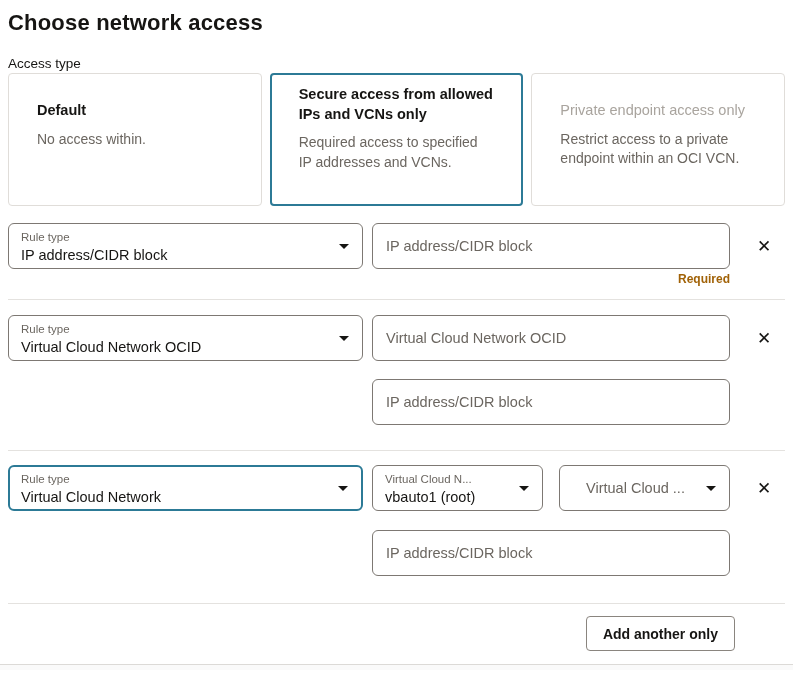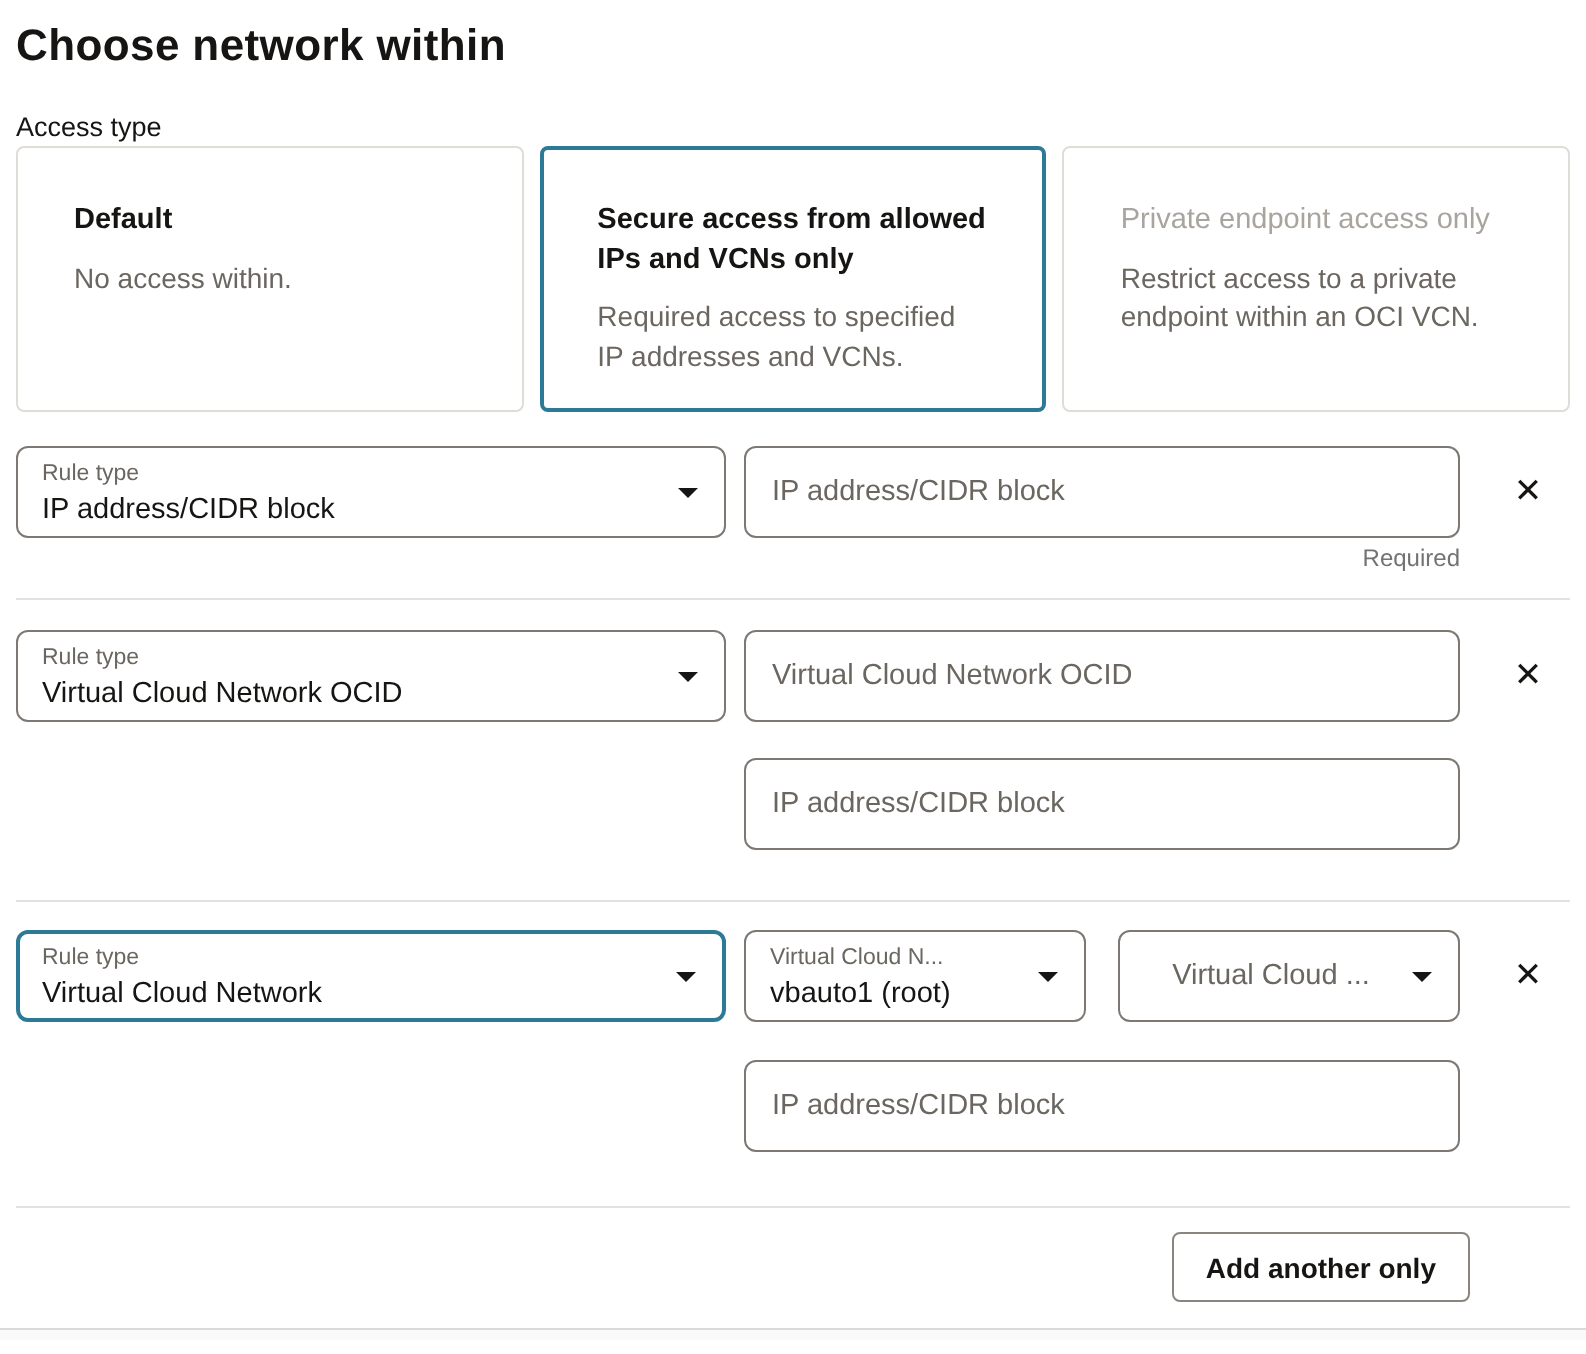--- a/index.html
+++ b/index.html
@@ -23,21 +23,21 @@
   }
 
   
   .cards { display:flex; gap:8px; margin-top:2px; }
   .card {
     flex:1; height:133px;
     border:1px solid #e0ddd9; border-radius:4px;
     padding:27px 28px;
     background:#fff; cursor:pointer;
   }
-  .card.selected { border:2px solid #2c7a96; padding:26px 27px; }
+  .card.selected { border:2px solid #2c7a96; padding:10px 27px; }
   .card-title { font-size:14.5px; font-weight:700; color:#161513; line-height:1.35; }
   .card.disabled .card-title { font-weight:400; color:#a9a49e; }
   .card-desc { margin-top:9px; font-size:14px; color:#6b6660; line-height:1.4; }
 
   
   .entries { margin-top:17px; }
   .entry-row { display:flex; align-items:flex-start; }
 
   .select-box, .text-input {
     height:46px; border:1px solid #7d7873; border-radius:6px; background:#fff;
@@ -65,21 +65,21 @@
 
   .remove-btn {
     margin-left:20px; height:46px; width:28px;
     display:flex; align-items:center; justify-content:center;
     background:none; border:none; cursor:pointer;
     font-size:17px; color:#161513; font-family:"DejaVu Sans", sans-serif;
   }
 
   .required-hint {
     width:722px; text-align:right;
-    font-size:12px; color:#737373; margin-top:3px;
+    font-size:12px; color:#a16207; margin-top:3px;font-weight:bold;
   }
 
   .second-line { margin-top:18px; margin-left:364px; width:358px; }
 
   .divider { border:none; border-top:1px solid #e4e2df; }
   .div-1 { margin:13px 0 15px; }
   .div-2 { margin:25px 0 14px; }
   .div-3 { margin:27px 0 12px; }
 
   .button-row { display:flex; justify-content:flex-end; padding-right:50px; }
@@ -95,21 +95,21 @@
     border-top:1px solid #dcdad7;
     background:#fafafa;
     height:6px;
   }
 </style>
 </head>
 <body>
 
 <div class="container">
 
-  <h1 class="page-title">Choose network within</h1>
+  <h1 class="page-title">Choose network access</h1>
 
   <div class="section-label">Access type</div>
 
   <div class="cards">
     <div class="card">
       <div class="card-title">Default</div>
       <div class="card-desc">No access within.</div>
     </div>
     <div class="card selected">
       <div class="card-title">Secure access from allowed IPs and VCNs only</div>

